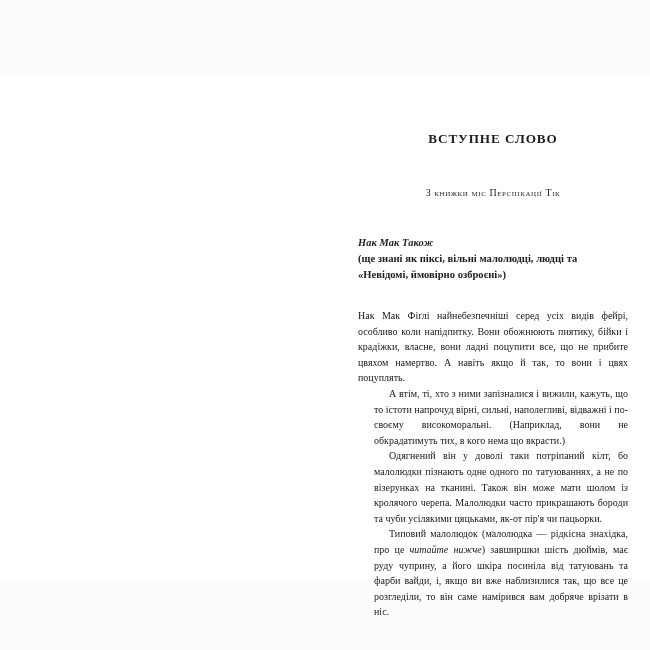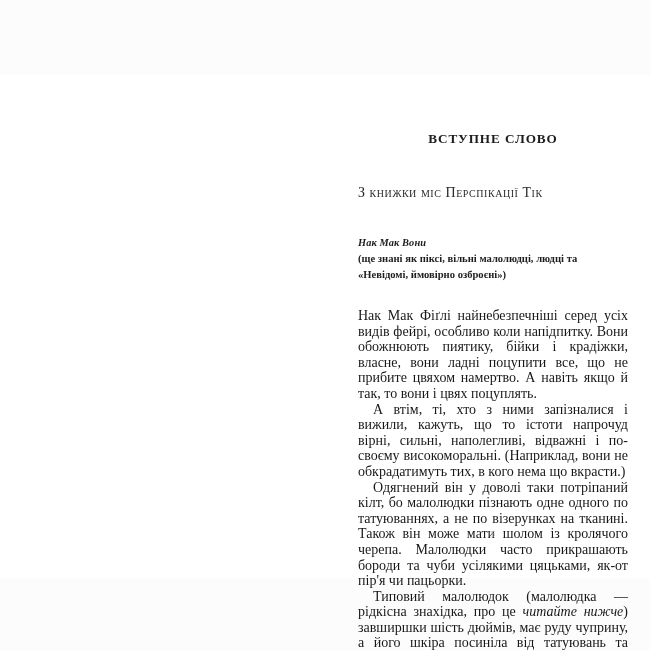--- a/index.html
+++ b/index.html
@@ -57,22 +57,23 @@
     text-align: center;
     font-size: 13.2px;
     font-weight: bold;
     letter-spacing: 0.9px;
     color: #1d1d1d;
     font-family: "Liberation Serif", serif;
   }
   .epigraph {
     margin: 0;
     padding-top: 22px;
+    text-align: center;
     color: #2a2a2a;
-    font-size: 14px;
+    font-size: 10px;
     line-height: 16.5px;
     font-variant: small-caps;
     letter-spacing: 0.55px;
   }
   .epigraph .ep-line {
     display: block;
   }
   .attribution {
     margin: 0;
     padding-top: 33px;
@@ -93,26 +94,27 @@
     font-weight: bold;
   }
   .body-copy {
     padding-top: 26px;
   }
   .body-copy p {
     margin: 0;
     text-align: justify;
     text-justify: inter-word;
     color: #181818;
-    font-size: 14px;
+    font-size: 10px;
     line-height: 15.6px;
     hyphens: manual;
   }
   .body-copy p.indent {
     text-indent: 15px;
+    margin-left: 16px;
   }
   .body-copy em {
     font-style: italic;
   }
   .folio {
     position: absolute;
     left: 33px;
     top: 455px;
     width: 270px;
     text-align: center;
@@ -133,21 +135,21 @@
   <div class="page-recto">
     <div class="textblock">
 
       <h1 class="chapter-title">ВСТУПНЕ СЛОВО</h1>
 
       <div class="epigraph">
         <span class="ep-line">З книжки міс Перспікації Тік</span>
       </div>
 
       <div class="attribution">
-        <span class="attr-name">Нак Мак Вони</span>
+        <span class="attr-name">Нак Мак Також</span>
         <span class="attr-note">(ще знані як піксі, вільні малолюдці, людці та «Невідомі, ймовірно озброєні»)</span>
       </div>
 
       <div class="body-copy">
         <p>Нак Мак Фіґлі найнебезпечніші серед усіх видів фейрі, особливо коли напідпитку. Вони обожнюють пиятику, бійки і крадіжки, власне, вони ладні поцупити все, що не прибите цвяхом намертво. А навіть якщо й так, то вони і цвях поцуплять.</p>
         <p class="indent">А втім, ті, хто з ними запізналися і вижили, кажуть, що то істоти напрочуд вірні, сильні, наполегливі, відважні і по-своєму високоморальні. (Наприклад, вони не обкрадатимуть тих, в кого нема що вкрасти.)</p>
         <p class="indent">Одягнений він у доволі таки потріпаний кілт, бо малолюдки пізнають одне одного по татуюваннях, а не по візерунках на тканині. Також він може мати шолом із кролячого черепа. Малолюдки часто прикрашають бороди та чуби усілякими цяцьками, як-от пір'я чи пацьорки.</p>
         <p class="indent">
           <span>Типовий малолюдок (малолюдка — рідкісна знахідка, про це </span><em>читайте нижче</em><span>) завширшки шість дюймів, має руду чуприну, а його шкіра посиніла від татуювань та фарби вайди, і, якщо ви вже наблизилися так, що все це розгледіли, то він саме намірився вам добряче врізати в ніс.</span>
         </p>

